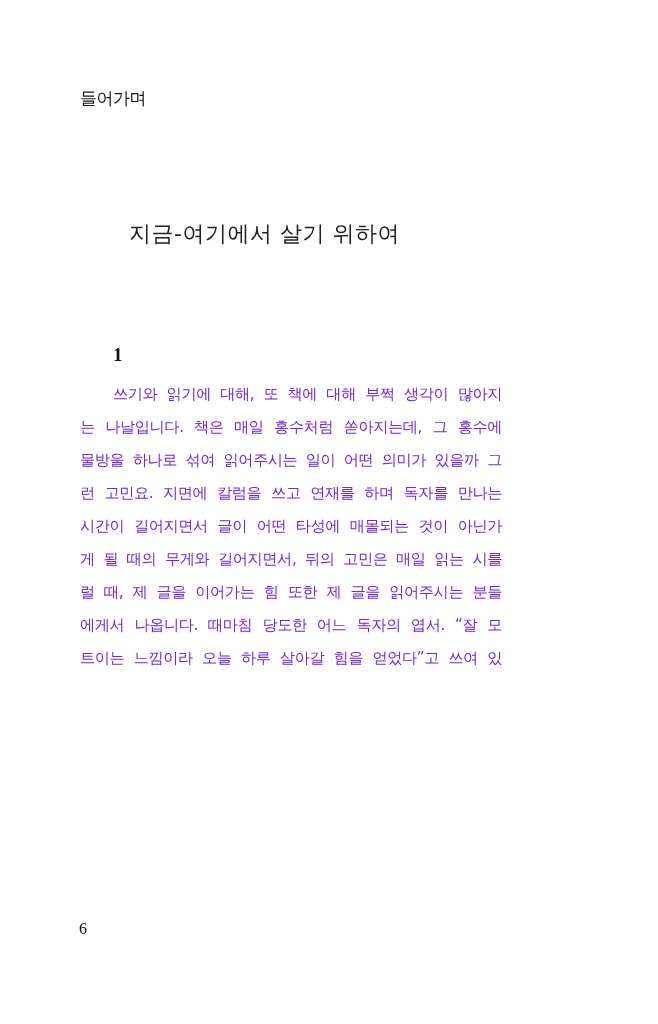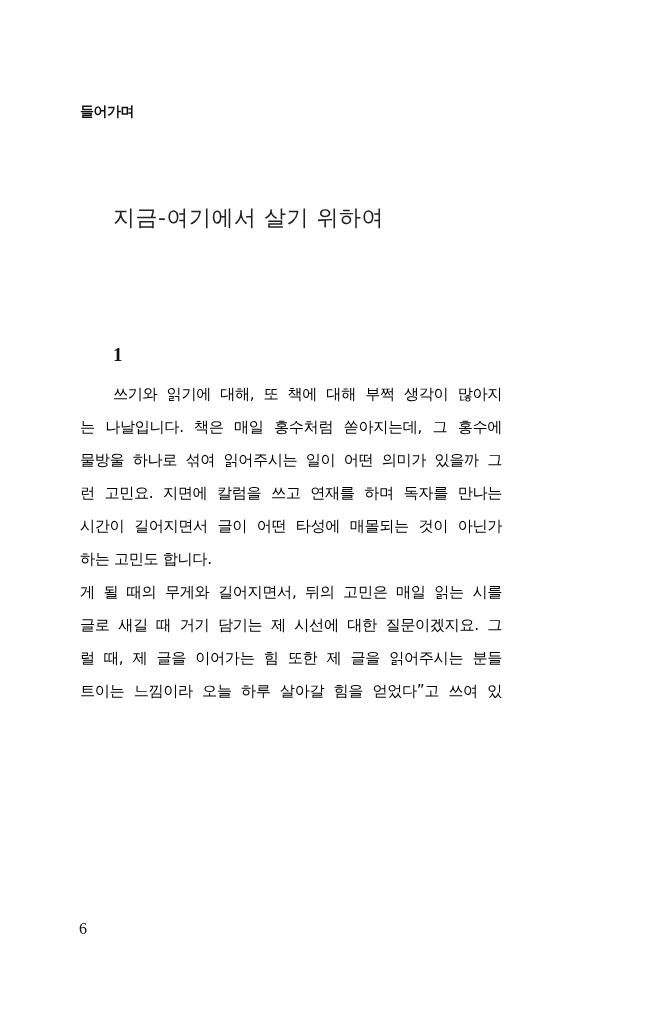--- a/index.html
+++ b/index.html
@@ -10,24 +10,24 @@
     body {
       width: 658px;
       height: 1024px;
       position: relative;
       overflow: hidden;
       color: #1a1a1a;
     }
     .running-head {
       position: absolute;
       left: 80px;
-      top: 103px;
+      top: 87px;
       font-family: "DejaVu Sans", sans-serif;
-      font-weight: bold;
-      font-size: 14px;
+      font-weight: normal;
+      font-size: 17px;
       letter-spacing: -0.5px;
       color: #111;
     }
     .chapter-title {
       position: absolute;
       left: 113px;
       top: 203px;
       font-family: "DejaVu Sans", sans-serif;
       font-size: 22px;
       letter-spacing: 0.5px;
@@ -48,21 +48,21 @@
       left: 80px;
       top: 378px;
       width: 422px;
     }
     .line {
       display: block;
       height: 33px;
       line-height: 33px;
       font-family: "DejaVu Sans", sans-serif;
       font-size: 15.2px;
-      color: #000000;
+      color: #6d28d9;
       white-space: nowrap;
       text-align: justify;
       text-align-last: justify;
       letter-spacing: -0.4px;
     }
     .line.indent {
       padding-left: 33px;
     }
     .line.last {
       text-align-last: left;
@@ -76,39 +76,38 @@
       color: #111;
     }
   </style>
 </head>
 <body>
 
 <div>
 
   <div class="running-head">들어가며</div>
 
-  <h1 class="chapter-title" style="margin:0;">지금-여기에서 살기 위하여</h1>
+  <h1 class="chapter-title" style="margin:16px;">지금-여기에서 살기 위하여</h1>
 
   <div class="section-number">1</div>
 
   <div class="body-text">
 
     <div>
       <span class="line indent">쓰기와 읽기에 대해, 또 책에 대해 부쩍 생각이 많아지</span>
       <span class="line">는 나날입니다. 책은 매일 홍수처럼 쏟아지는데, 그 홍수에</span>
       <span class="line">물방울 하나로 섞여 읽어주시는 일이 어떤 의미가 있을까 그</span>
       <span class="line">런 고민요. 지면에 칼럼을 쓰고 연재를 하며 독자를 만나는</span>
       <span class="line">시간이 길어지면서 글이 어떤 타성에 매몰되는 것이 아닌가</span>
-      <span class="line last">하는 고민도 합니다.</span>
     </div>
 
     <div>
       <span class="line">게 될 때의 무게와 길어지면서, 뒤의 고민은 매일 읽는 시를</span>
-      <span class="line">글로 새길 때 거기 담기는 제 시선에 대한 질문이겠지요. 그</span>
       <span class="line">럴 때, 제 글을 이어가는 힘 또한 제 글을 읽어주시는 분들</span>
+      <span class="line">에게서 나옵니다. 때마침 당도한 어느 독자의 엽서. “잘 모</span>
       <span class="line">트이는 느낌이라 오늘 하루 살아갈 힘을 얻었다”고 쓰여 있</span>
     </div>
 
   </div>
 
   <div class="page-number">6</div>
 
 </div>
 
 </body></html>

